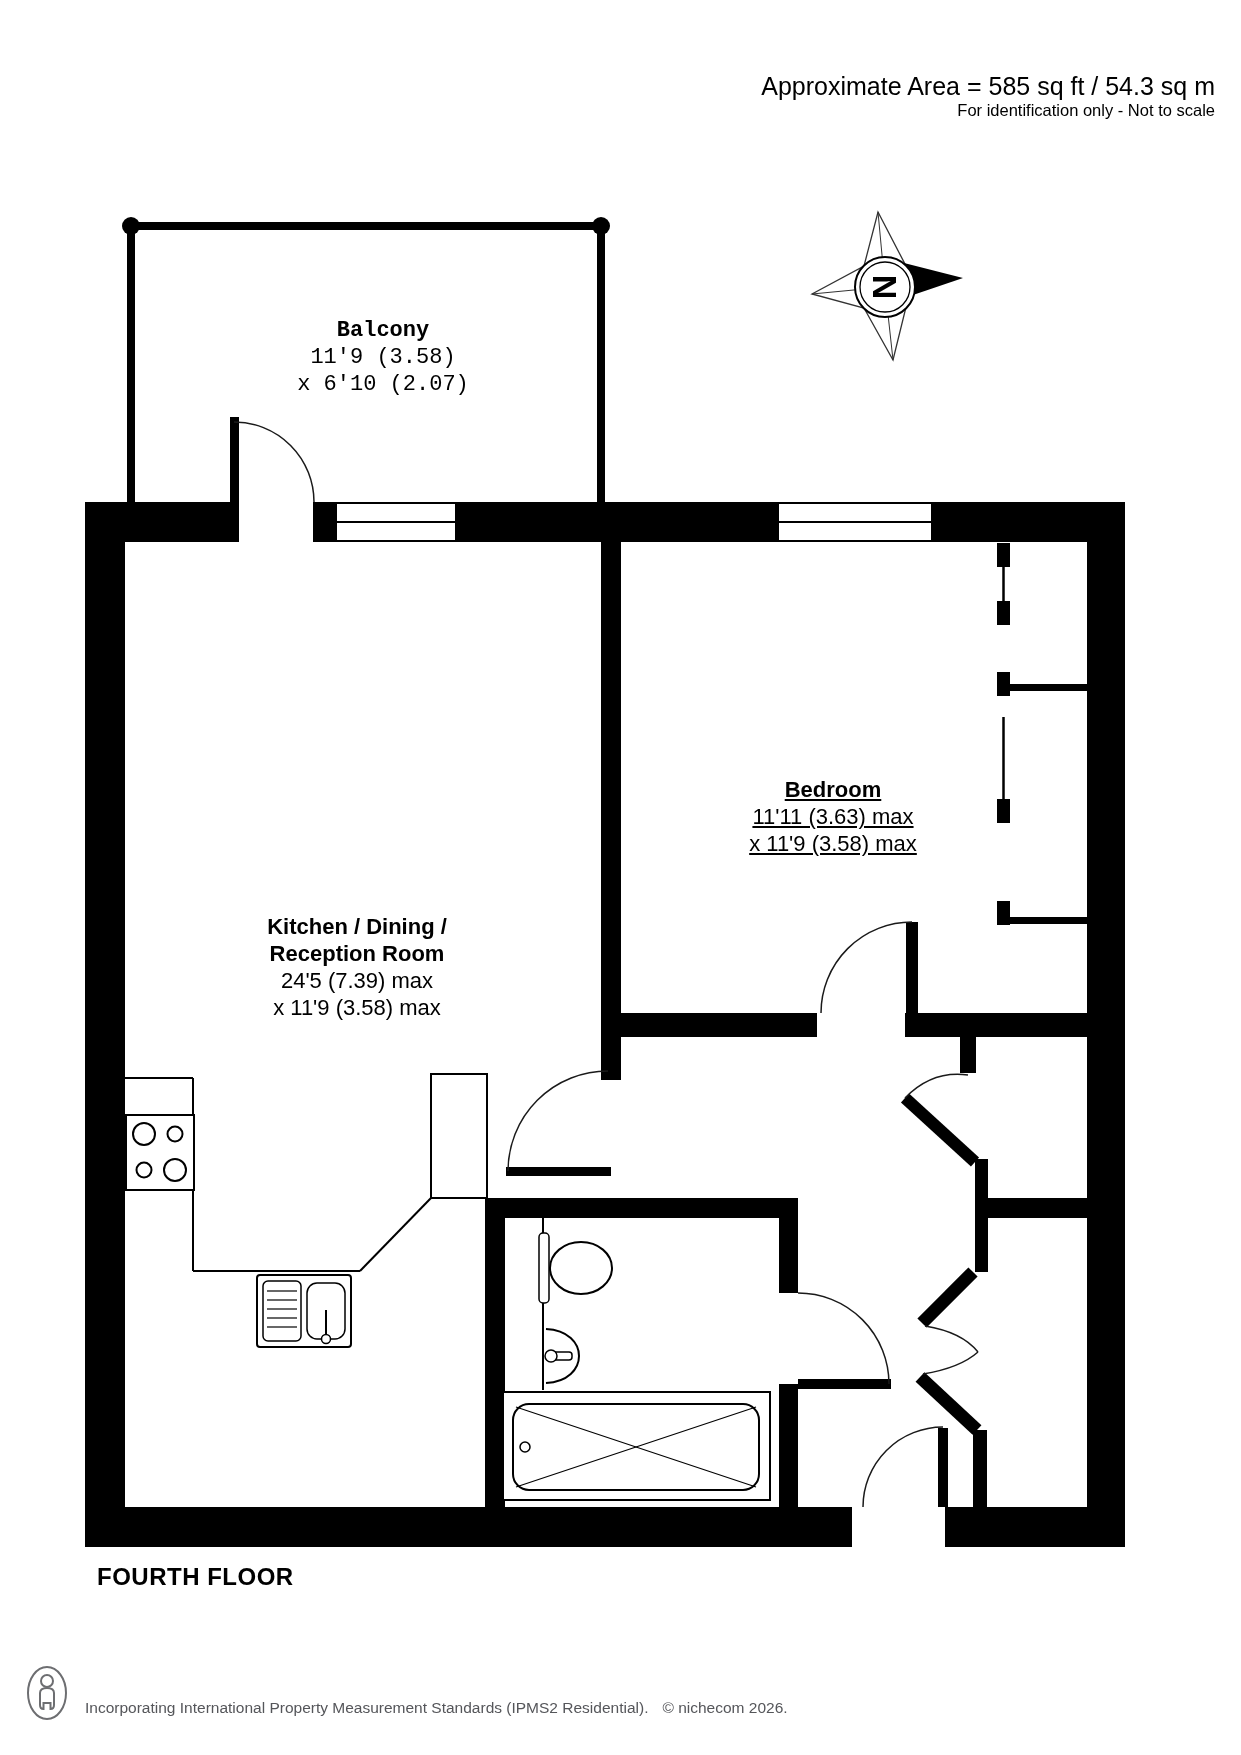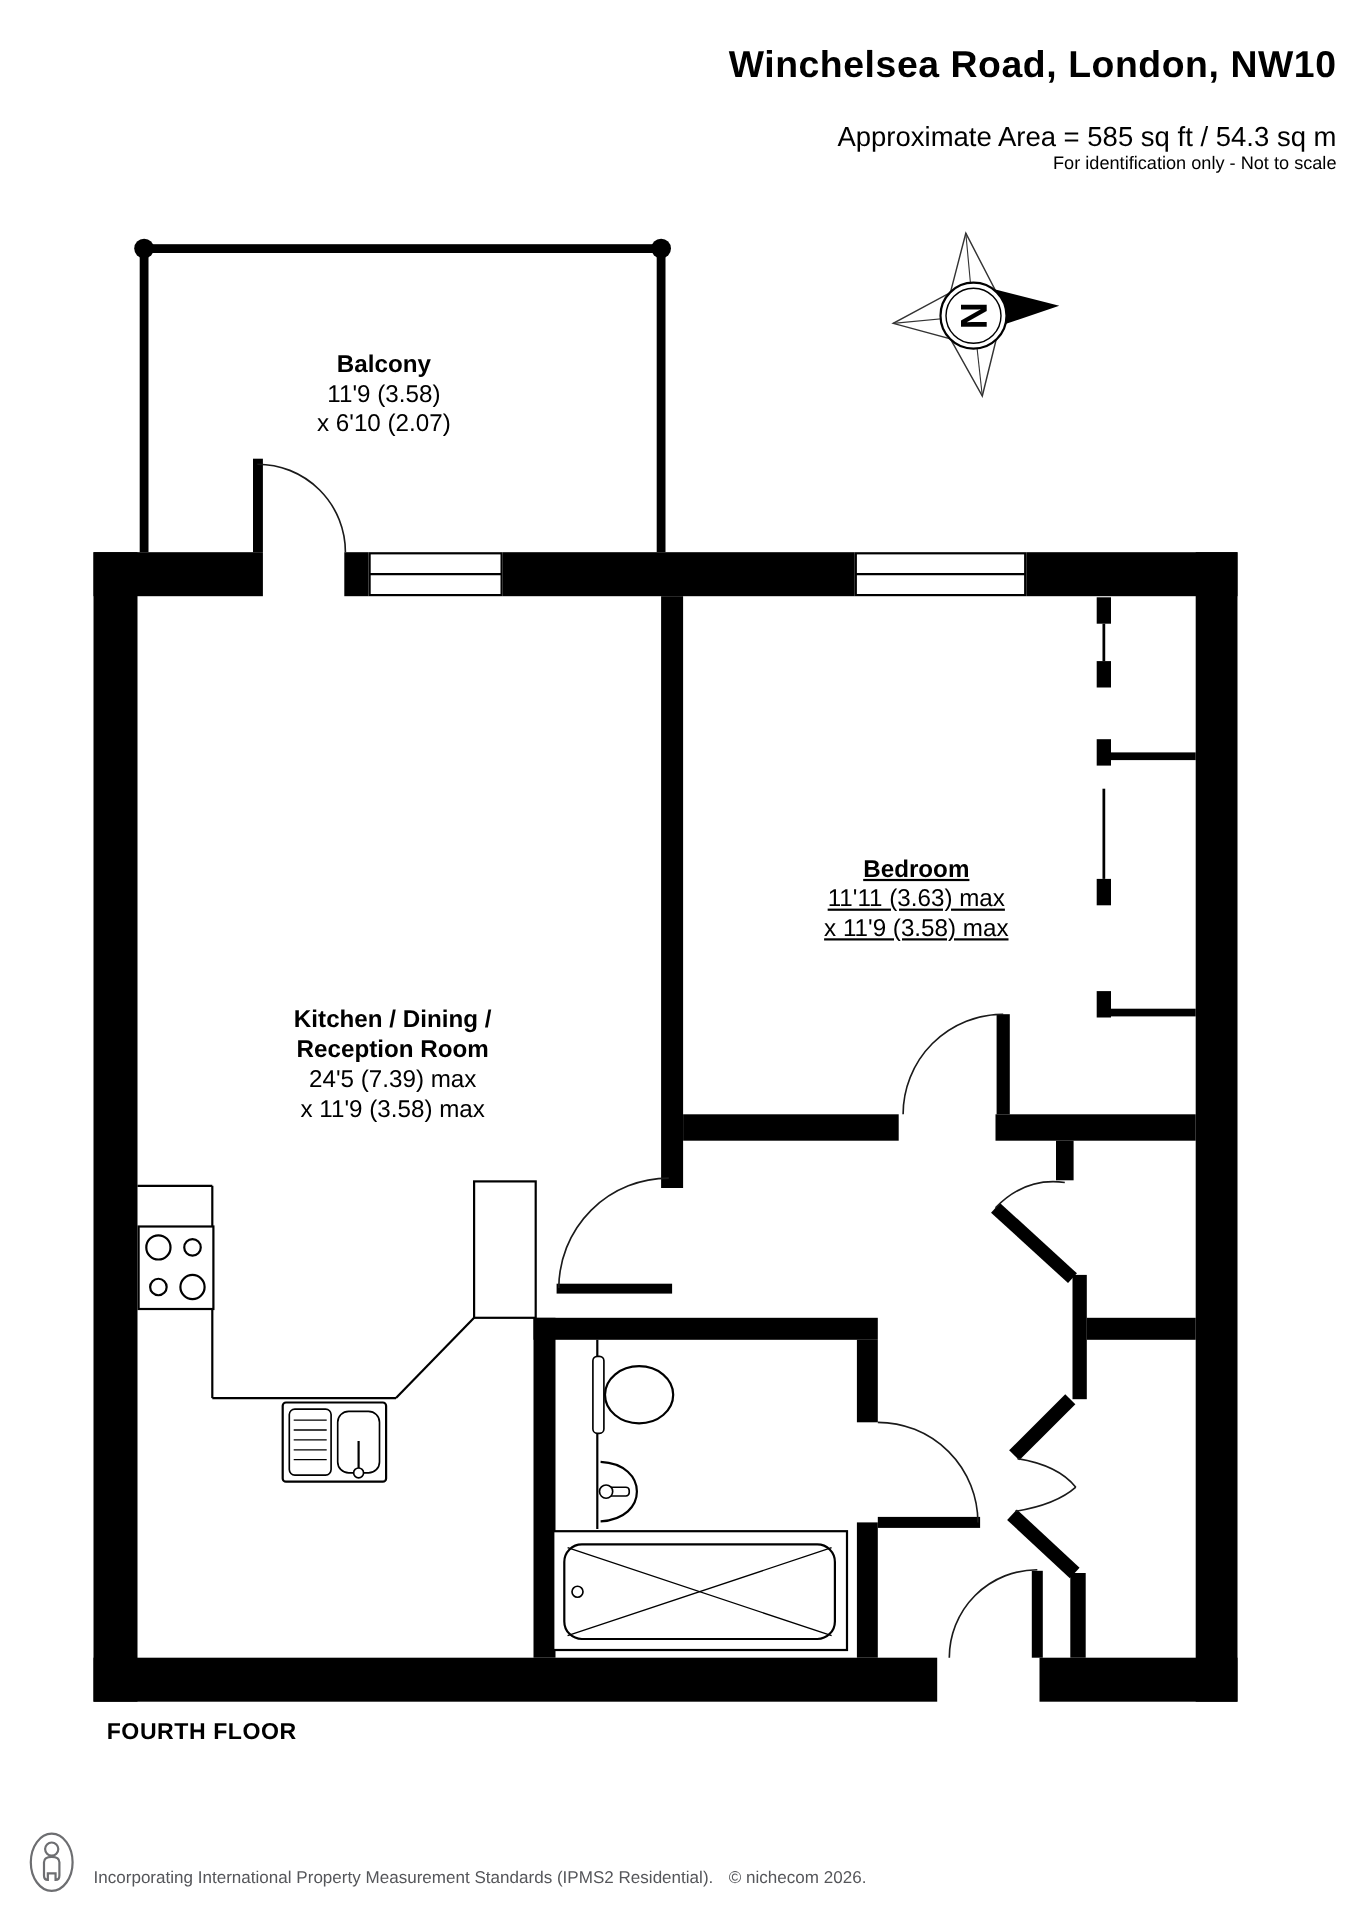--- a/index.html
+++ b/index.html
@@ -5,24 +5,24 @@
   html,body{margin:0;padding:0;background:#ffffff;}
   .page{position:relative;width:1241px;height:1755px;background:#fff;overflow:hidden;
         font-family:"Liberation Sans", sans-serif;color:#000;}
   .plan-svg{position:absolute;left:0;top:0;width:1241px;height:1755px;}
   .header{position:absolute;top:40px;right:26px;text-align:right;}
   .header .title{font-size:34px;font-weight:700;letter-spacing:.5px;}
   .header .area{font-size:25px;margin-top:32px;}
   .header .disclaimer{font-size:16.5px;}
   .room-label{position:absolute;text-align:center;font-size:22px;line-height:27px;width:320px;}
   .room-label .rname{font-weight:700;}
-  .balcony-label{left:189px;top:317px;}
+  .balcony-label{left:223px;top:317px;font-family:Liberation Mono, monospace;}
   .bedroom-label{left:673px;top:776px;text-decoration:underline;}
   .kitchen-label{left:197px;top:913px;text-align:center;}
-  .floor-label{position:absolute;left:97px;top:1563px;font-size:21px;font-weight:700;letter-spacing:.5px;}
+  .floor-label{position:absolute;left:97px;top:1563px;font-size:24px;font-weight:700;letter-spacing:.5px;}
   .footer{position:absolute;left:24px;top:1660px;width:1100px;color:#55565a;}
   .footer-text{position:absolute;left:61px;top:2px;font-size:15.5px;line-height:18.5px;white-space:pre-wrap;}
   .footer .copy{margin-left:14px;}
   .person-badge{position:absolute;left:0;top:3px;width:46px;height:60px;}
 </style>
 </head>
 <body>
 
 <div class="page">
 
@@ -170,21 +170,20 @@
       <line x1="893" y1="360" x2="885" y2="287" stroke="#333" stroke-width="1"></line>
       <line x1="812" y1="294" x2="885" y2="287" stroke="#333" stroke-width="1"></line>
       <path d="M 963 278 L 904 263 L 910 296 Z" fill="#000"></path>
       <circle cx="885" cy="287" r="30" fill="#fff" stroke="#000" stroke-width="2"></circle>
       <circle cx="885" cy="287" r="25" fill="#fff" stroke="#000" stroke-width="1.3"></circle>
       <text x="885" y="287" transform="rotate(90 885 287)" text-anchor="middle" dominant-baseline="central" font-family="Liberation Sans, sans-serif" font-size="34" font-weight="700" fill="#000">N</text>
     </g>
   </svg>
 
   <div class="header">
-    <div class="title">Winchelsea Road, London, NW10</div>
     <div class="area">Approximate Area = 585 sq ft / 54.3 sq m</div>
     <div class="disclaimer">For identification only - Not to scale</div>
   </div>
 
   <div class="room-label balcony-label">
     <div class="rname">Balcony</div>
     <div>11'9 (3.58)</div>
     <div>x 6'10 (2.07)</div>
   </div>
 

